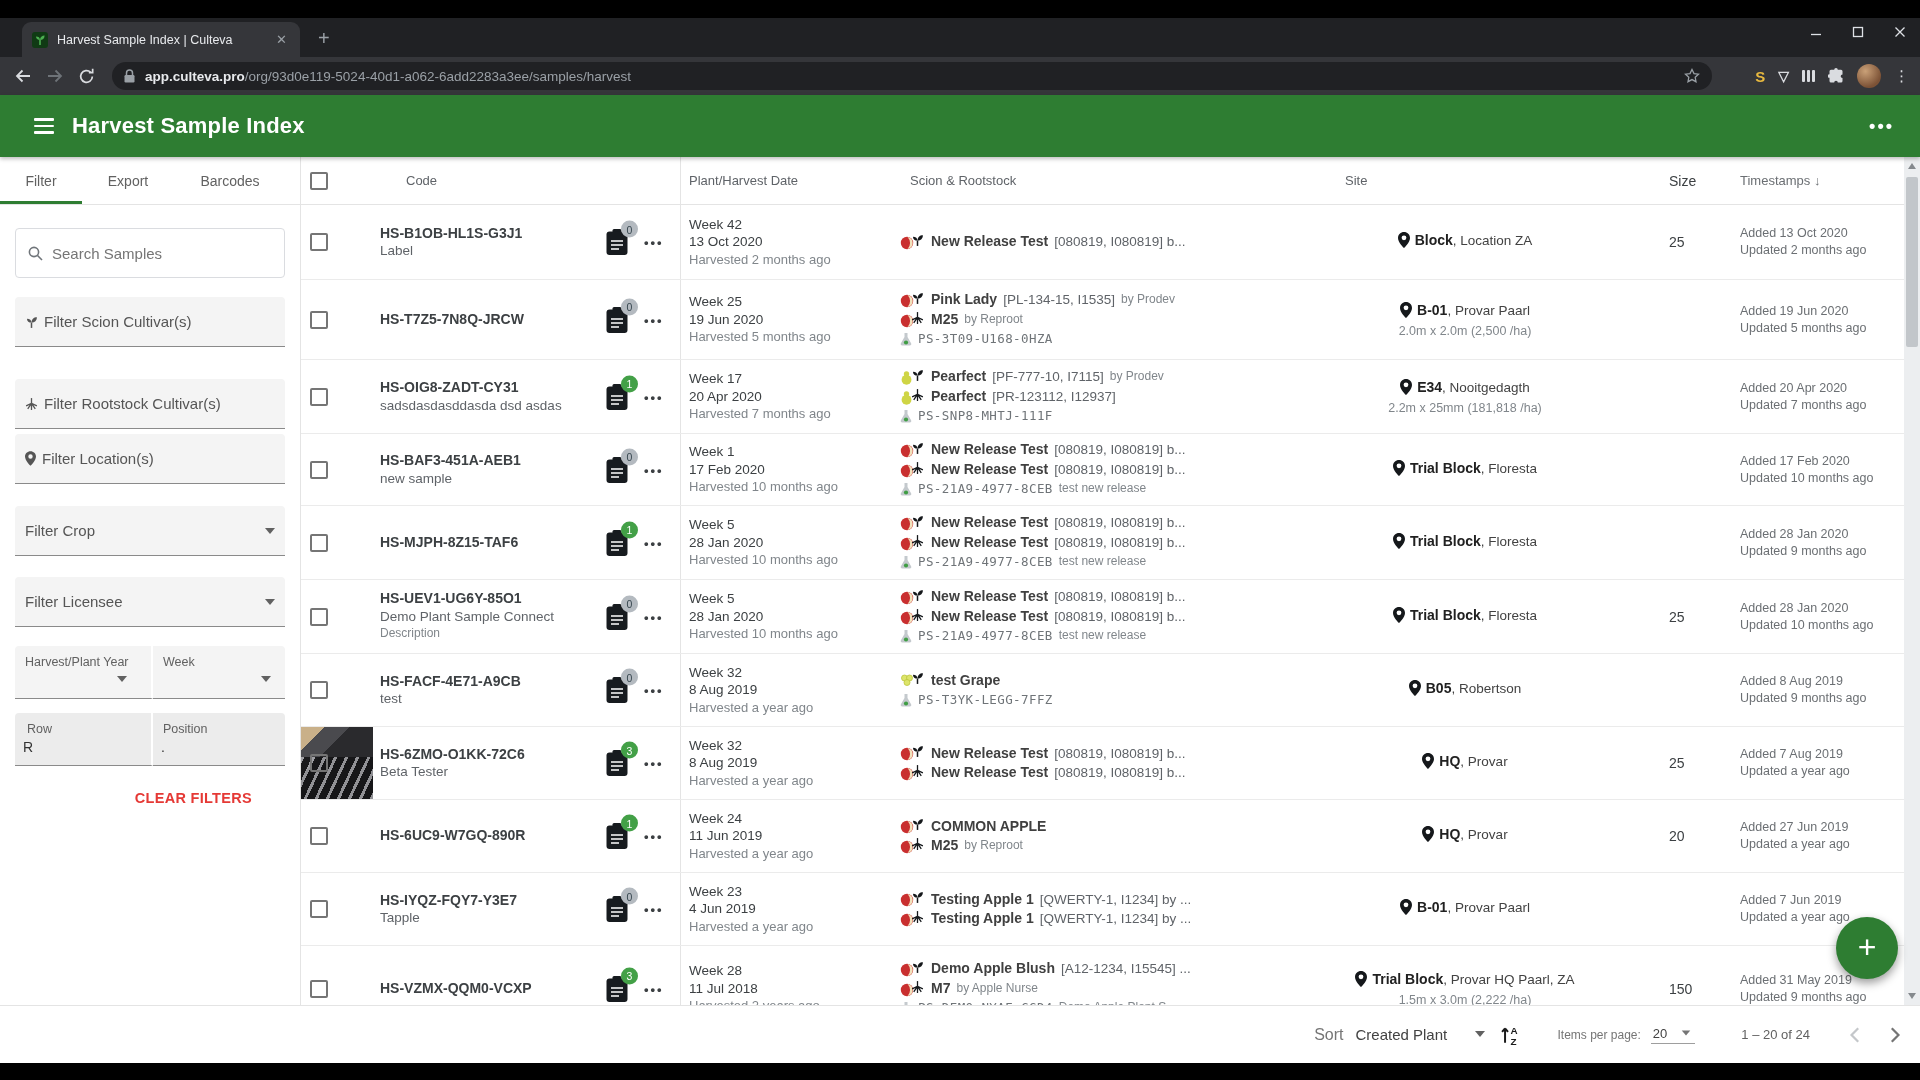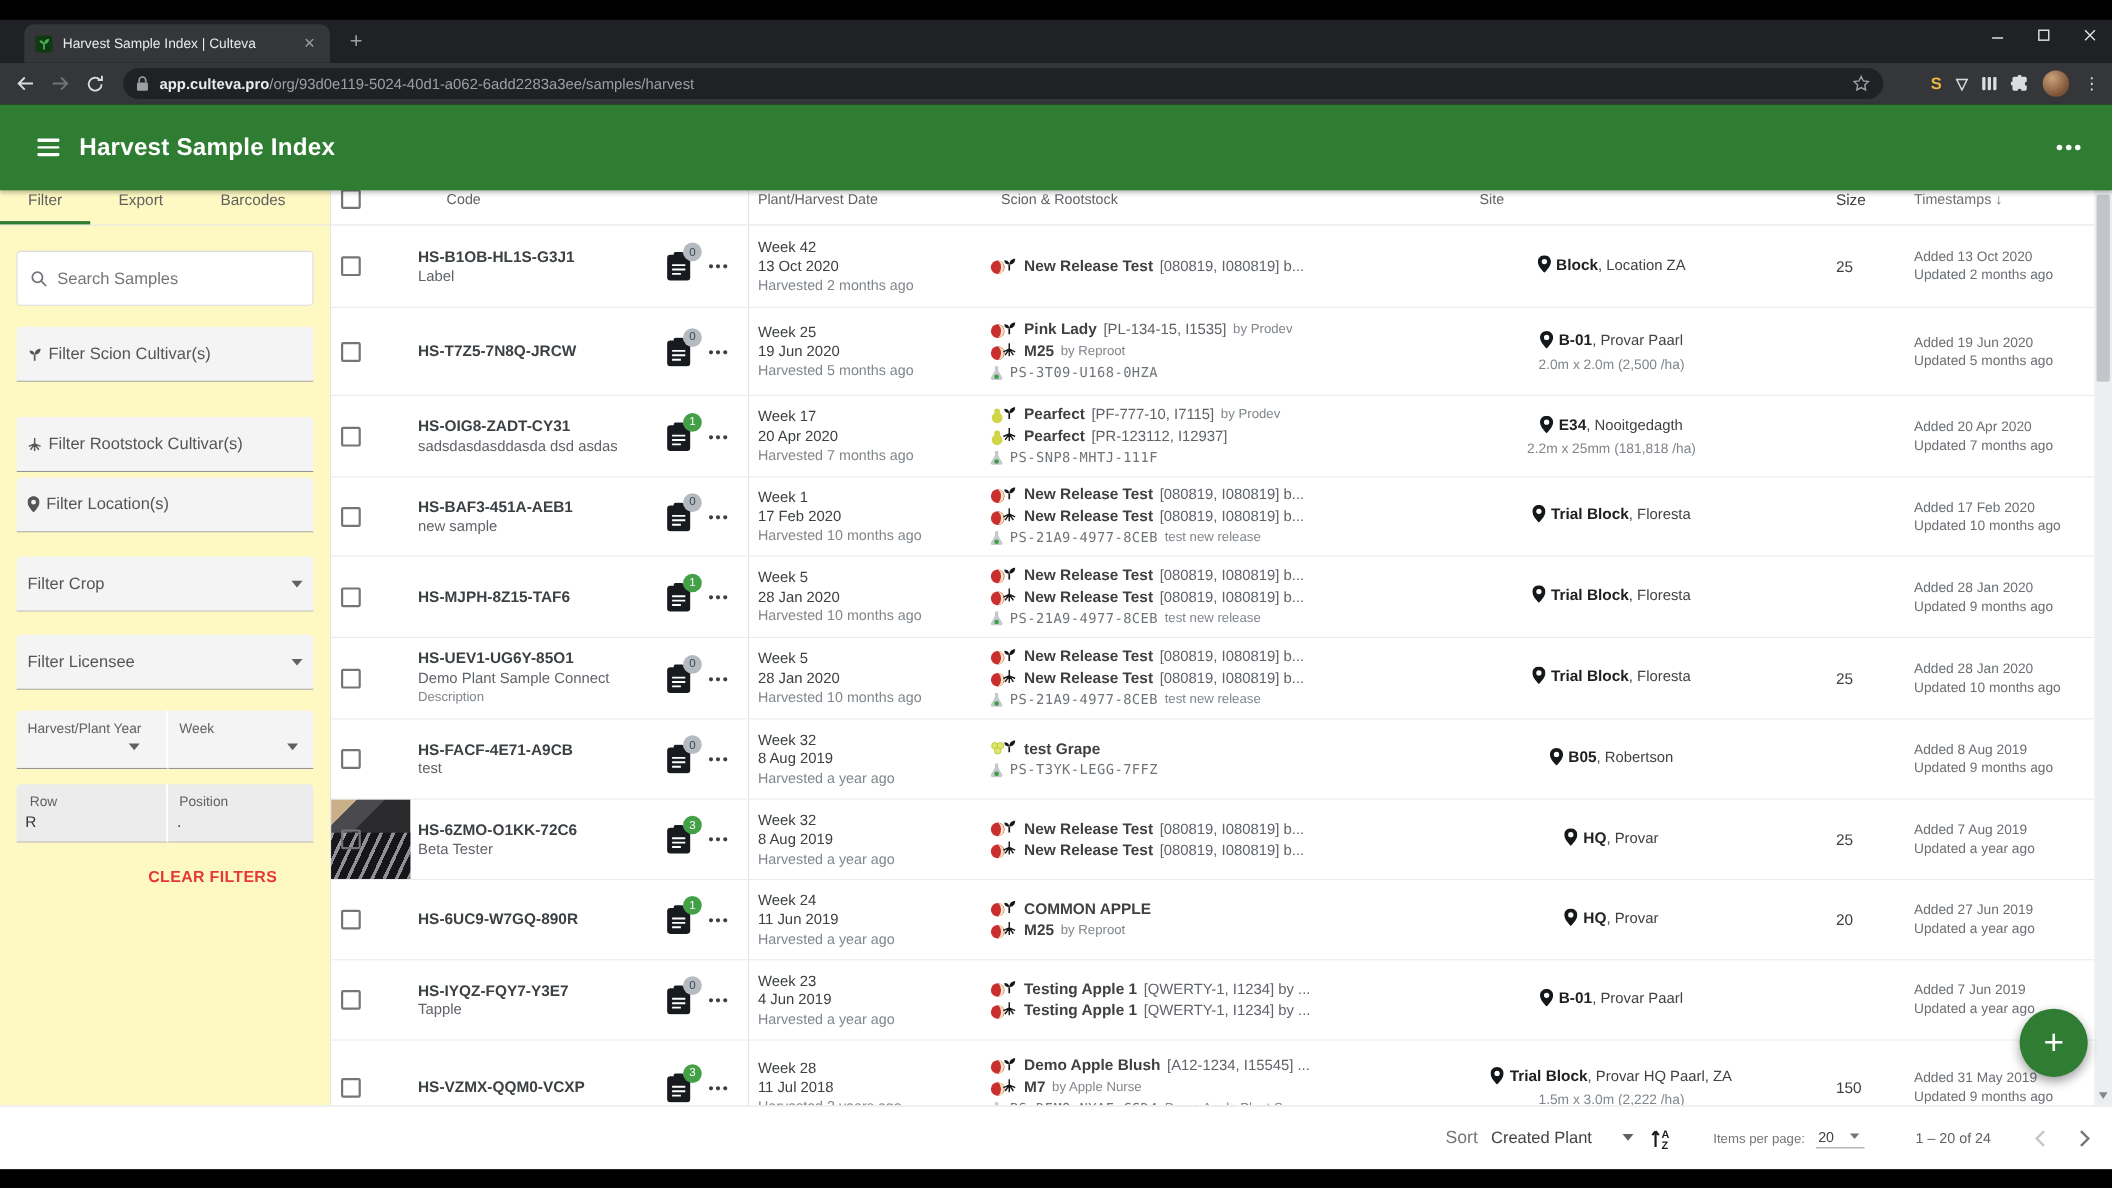--- a/index.html
+++ b/index.html
@@ -23,31 +23,31 @@
   .omni-star { margin-left:auto; display:inline-flex; }
   .extbar { position:absolute; right:10px; top:5px; height:28px; display:flex; align-items:center; gap:13px; }
   .ext-s { color:#e8b93f; font-weight:bold; font-size:15px; }
   .ext-v { color:#dadce0; font-weight:bold; font-size:14px; }
   .ext-grid { display:inline-flex; gap:2px; }
   .ext-grid i { width:3px; height:12px; background:#dadce0; border-radius:1px; }
   .avatar { width:24px; height:24px; border-radius:50%; background:radial-gradient(circle at 35% 30%, #caa178, #7c5236 70%); }
   .kebab { color:#dadce0; font-size:15px; letter-spacing:1px; }
 
   
-  .appheader { position:absolute; left:0; top:95px; width:1920px; height:78px; background:#2e7d32; box-shadow:0 2px 4px rgba(0,0,0,.25); display:flex; align-items:center; z-index:5; }
+  .appheader { position:absolute; left:0; top:95px; width:1920px; height:62px; background:#2e7d32; box-shadow:0 2px 4px rgba(0,0,0,.25); display:flex; align-items:center; z-index:5; }
   .hamburger { margin-left:34px; display:flex; flex-direction:column; gap:4px; }
   .hamburger span { width:20px; height:2.4px; background:#fff; border-radius:1px; }
   .apptitle { color:#fff; font-size:22px; font-weight:bold; margin-left:18px; letter-spacing:.2px; }
   .hdr-dots { position:absolute; right:26px; color:#fff; font-size:18px; letter-spacing:2px; font-weight:bold; }
 
   
   .contentbg { position:absolute; left:0; top:157px; width:1920px; height:906px; background:#fff; }
 
   
-  .sidebar { position:absolute; left:0; top:157px; width:301px; height:848px; background:#fef9c3; border-right:1px solid #e4e4e4; }
+  .sidebar { position:absolute; left:0; top:157px; width:301px; height:848px; background:#ffffff; border-right:1px solid #e4e4e4; }
   .stabs { display:flex; height:48px; border-bottom:1px solid #e4e4e4; position:relative; }
   .stab { font-size:14px; color:#616161; display:flex; align-items:center; justify-content:center; }
   .stab:nth-child(1){ width:82px; } .stab:nth-child(2){ width:92px; } .stab:nth-child(3){ width:112px; }
   .stab-ind { position:absolute; left:0; bottom:0; width:82px; height:3px; background:#2e7d32; }
   .searchbox { position:absolute; left:15px; top:71px; width:270px; height:50px; border:1px solid #dadce0; border-radius:4px; display:flex; align-items:center; padding:0 12px; gap:9px; background:#fff; }
   .searchbox input { border:none; outline:none; font-size:15px; color:#424242; width:200px; font-family:"Liberation Sans",sans-serif; }
   .searchbox input::placeholder { color:#757575; }
   .ffield { position:absolute; left:15px; width:270px; height:50px; background:#f4f4f4; border-bottom:1px solid #8a8a8a; border-radius:4px 4px 0 0; display:flex; align-items:center; padding:0 10px; gap:6px; font-size:15px; color:#555; }
   .ffield .caret { margin-left:auto; }
   .caret { width:0; height:0; border-left:5px solid transparent; border-right:5px solid transparent; border-top:6px solid #616161; display:inline-block; }

